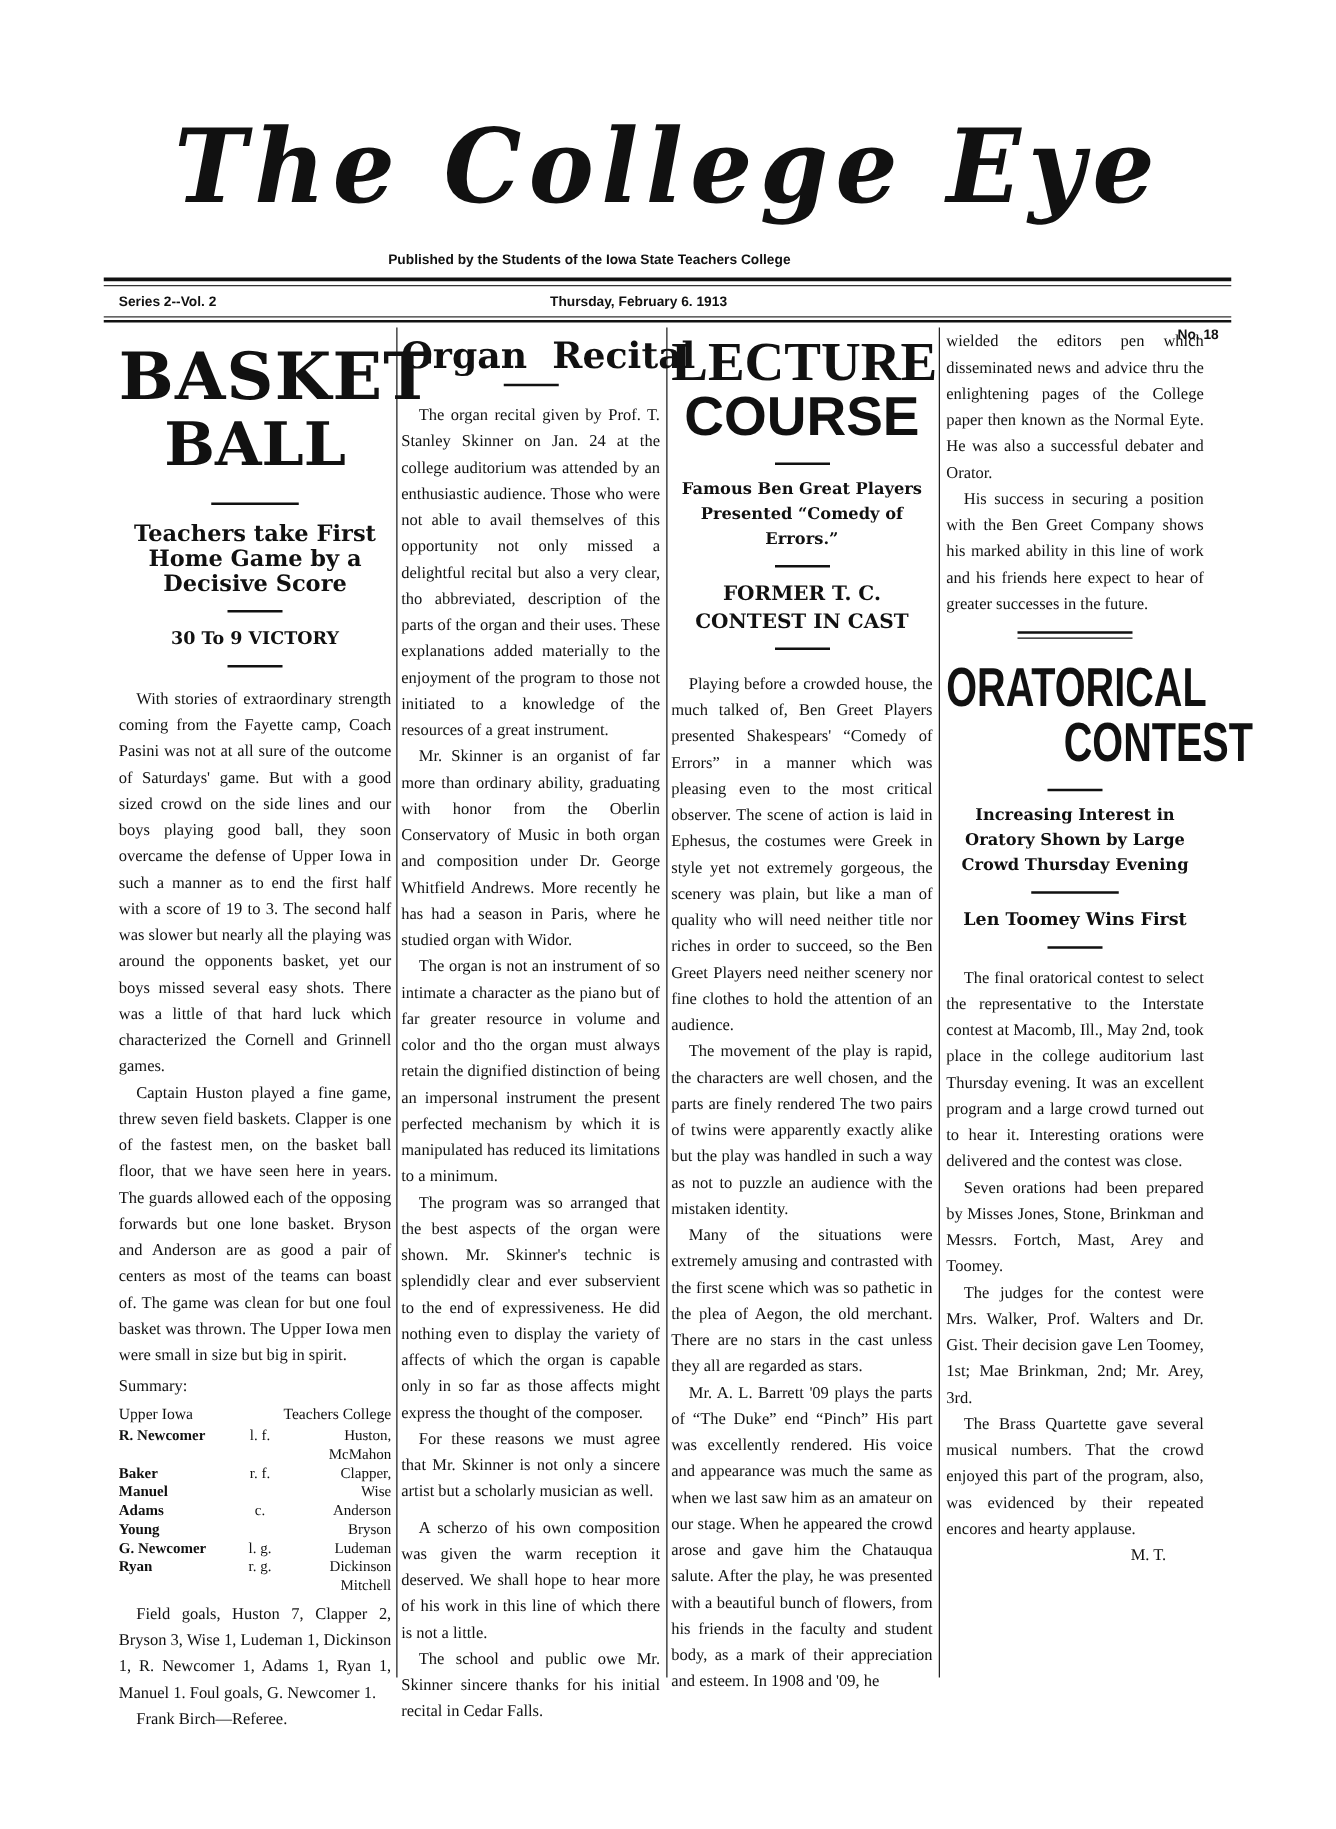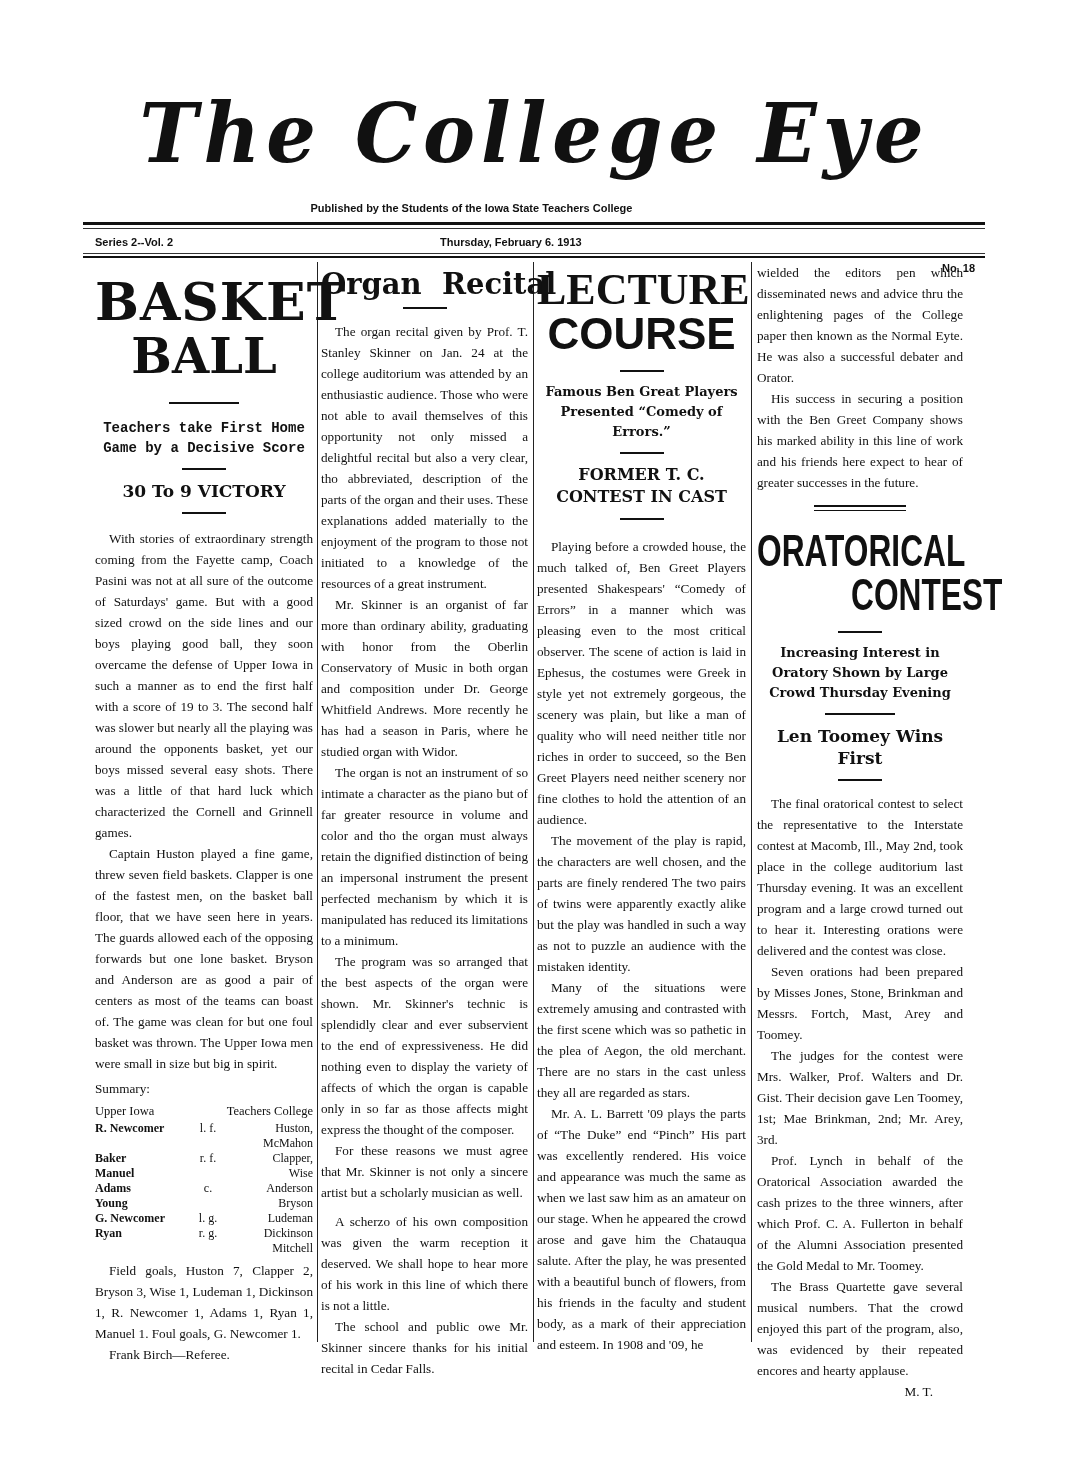--- a/index.html
+++ b/index.html
@@ -9,21 +9,21 @@
   .publisher { position:absolute; top:202px; left:0; width:943px; text-align:center; font-family:"Liberation Sans", sans-serif; font-weight:bold; font-size:11px; }
   .rule-thick { position:absolute; left:83px; width:902px; height:3px; background:#111; }
   .rule-thin { position:absolute; left:83px; width:902px; height:1px; background:#333; }
   .dateline { position:absolute; top:236px; left:95px; width:880px; font-family:"Liberation Sans", sans-serif; font-weight:bold; font-size:11px; }
   .dateline span { position:absolute; top:0; }
   .col { position:absolute; top:262px; font-family:"Liberation Serif", serif; font-size:13.2px; line-height:21px; }
   .col p { margin:0; text-align:justify; text-indent:14px; }
   .vline { position:absolute; top:262px; width:1px; background:#222; }
   .h-big { font-family:"DejaVu Serif", serif; font-weight:bold; text-align:center; line-height:1; }
   .h-sub { font-family:"DejaVu Serif", serif; font-weight:bold; text-align:center; font-size:13px; line-height:20px; }
-  .h-mid { font-family:"DejaVu Serif", serif; font-weight:bold; text-align:center; font-size:17px; line-height:22px; }
+  .h-mid { font-family:"DejaVu Serif", serif; font-weight:bold; text-align:center; font-size:14px; line-height:22px; }
   .dash { width:44px; height:2px; background:#111; margin:10px auto; }
   .dash-long { width:70px; height:2px; background:#111; margin:10px auto; }
   .summary-title { margin:4px 0 2px 0; }
   .sum-row { display:flex; font-size:12px; line-height:15px; }
   .sum-row .a { width:88px; font-weight:bold; }
   .sum-row .b { width:50px; text-align:center; }
   .sum-row .c { flex:1; text-align:right; }
   .sum-head { display:flex; justify-content:space-between; font-size:12.5px; line-height:20px; }
   .sig { text-align:right; padding-right:30px; }
   .cond { font-family:"Liberation Sans", sans-serif; font-weight:bold; transform:scaleX(0.78); transform-origin:left top; white-space:nowrap; }
@@ -46,21 +46,21 @@
 <div class="rule-thick" style="top:256px; height:2px;"></div>
 
 <div class="vline" style="left:317px; height:1080px;"></div>
 <div class="vline" style="left:533px; height:1080px;"></div>
 <div class="vline" style="left:751px; height:1080px;"></div>
 
 <div class="col" style="left:95px; width:218px;">
   <div class="h-big" style="font-size:52px; margin-top:14px; letter-spacing:1px;">BASKET</div>
   <div class="h-big" style="font-size:48px; margin-top:4px;">BALL</div>
   <div class="dash-long" style="margin-top:22px;"></div>
-  <div class="h-sub" style="margin-top:14px; font-size:14px;font-family:Liberation Mono, monospace;">Teachers take First Home Game by a Decisive Score</div>
+  <div class="h-sub" style="margin-top:14px; font-size:18px;">Teachers take First Home Game by a Decisive Score</div>
   <div class="dash"></div>
   <div class="h-mid" style="margin-top:8px;">30 To 9 VICTORY</div>
   <div class="dash" style="margin-bottom:14px;"></div>
   <p>With stories of extraordinary strength coming from the Fayette camp, Coach Pasini was not at all sure of the outcome of Saturdays' game. But with a good sized crowd on the side lines and our boys playing good ball, they soon overcame the defense of Upper Iowa in such a manner as to end the first half with a score of 19 to 3. The second half was slower but nearly all the playing was around the opponents basket, yet our boys missed several easy shots. There was a little of that hard luck which characterized the Cornell and Grinnell games.</p>
   <p>Captain Huston played a fine game, threw seven field baskets. Clapper is one of the fastest men, on the basket ball floor, that we have seen here in years. The guards allowed each of the opposing forwards but one lone basket. Bryson and Anderson are as good a pair of centers as most of the teams can boast of. The game was clean for but one foul basket was thrown. The Upper Iowa men were small in size but big in spirit.</p>
   <div class="summary-title">Summary:</div>
   <div class="sum-head">
     <span>Upper Iowa</span>
     <span>Teachers College</span>
   </div>
@@ -149,17 +149,16 @@
     <div class="cond" style="font-size:44px; line-height:44px; transform:scaleX(0.72);">ORATORICAL</div>
     <div class="cond" style="font-size:44px; line-height:44px; transform:scaleX(0.72); margin-left:94px;">CONTEST</div>
     <div class="dash" style="margin-top:14px;"></div>
     <div class="h-sub" style="margin-top:8px;">Increasing Interest in Oratory Shown by Large Crowd Thursday Evening</div>
     <div class="dash-long"></div>
     <div class="h-mid">Len Toomey Wins First</div>
     <div class="dash" style="margin-bottom:12px;"></div>
     <p>The final oratorical contest to select the representative to the Interstate contest at Macomb, Ill., May 2nd, took place in the college auditorium last Thursday evening. It was an excellent program and a large crowd turned out to hear it. Interesting orations were delivered and the contest was close.</p>
     <p>Seven orations had been prepared by Misses Jones, Stone, Brinkman and Messrs. Fortch, Mast, Arey and Toomey.</p>
     <p>The judges for the contest were Mrs. Walker, Prof. Walters and Dr. Gist. Their decision gave Len Toomey, 1st; Mae Brinkman, 2nd; Mr. Arey, 3rd.</p>
-    <p>Prof. Lynch in behalf of the Oratorical Association awarded the cash prizes to the three winners, after which Prof. C. A. Fullerton in behalf of the Alumni Association presented the Gold Medal to Mr. Toomey.</p>
     <p>The Brass Quartette gave several musical numbers. That the crowd enjoyed this part of the program, also, was evidenced by their repeated encores and hearty applause.</p>
     <div class="sig">M. T.</div>
   </div>
 </div>
 
 </body></html>

